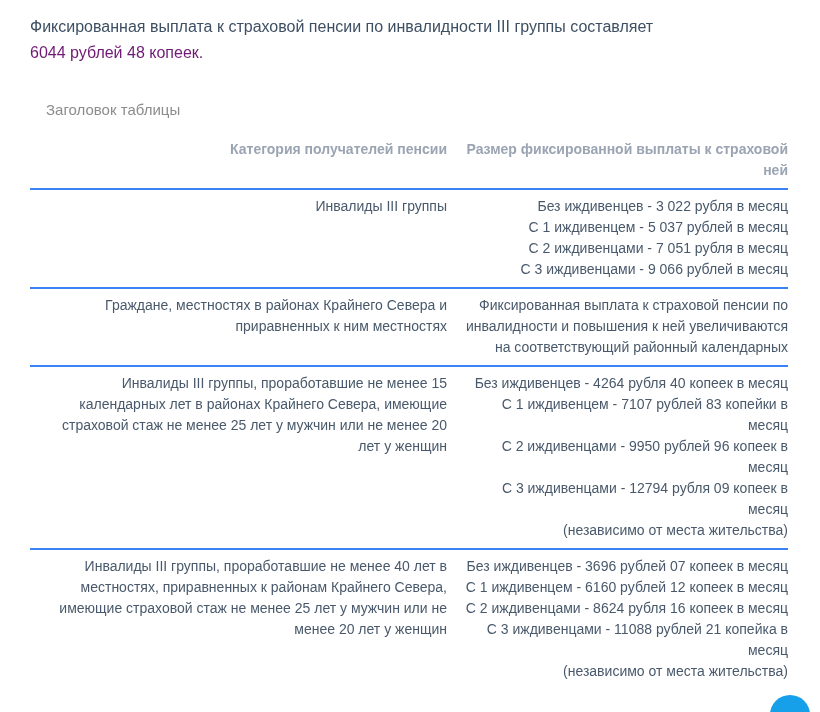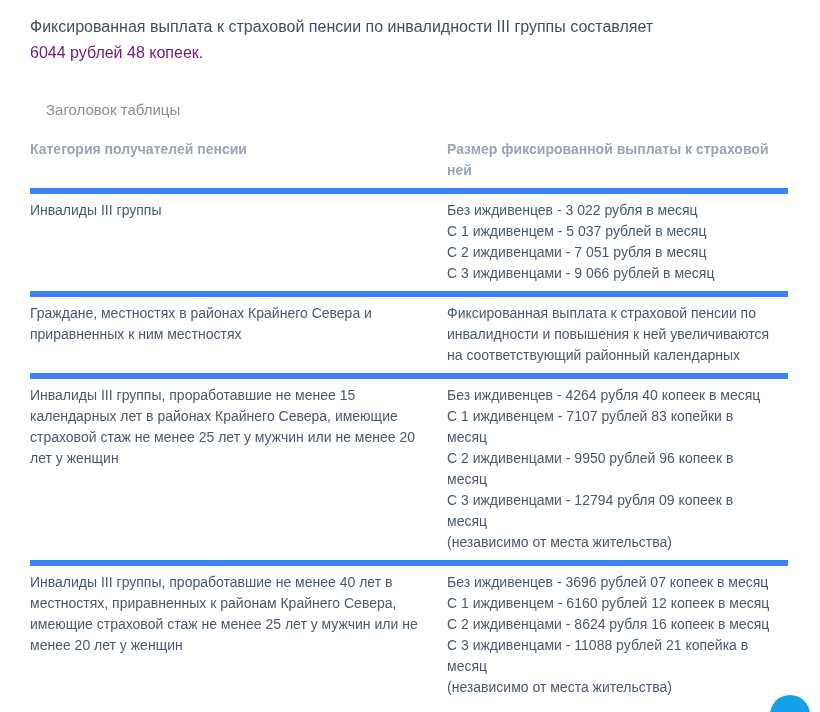--- a/index.html
+++ b/index.html
@@ -33,23 +33,24 @@
     font-size: 15px;
     line-height: 21px;
   }
   .ptable {
     margin-top: 19px;
     width: 758px;
   }
   .trow {
     display: grid;
     grid-template-columns: 417px 1fr;
+    text-align: right;
   }
   .trow.body-row {
-    border-top: 6px solid #3b82f6;
+    border-top: 2px solid #3b82f6;
   }
   .thead-cell {
     color: #9aa4b2;
     font-weight: 700;
     font-size: 14px;
     line-height: 21px;
     padding: 0 0 7px 0;
   }
   .tcell {
     color: #49596b;

